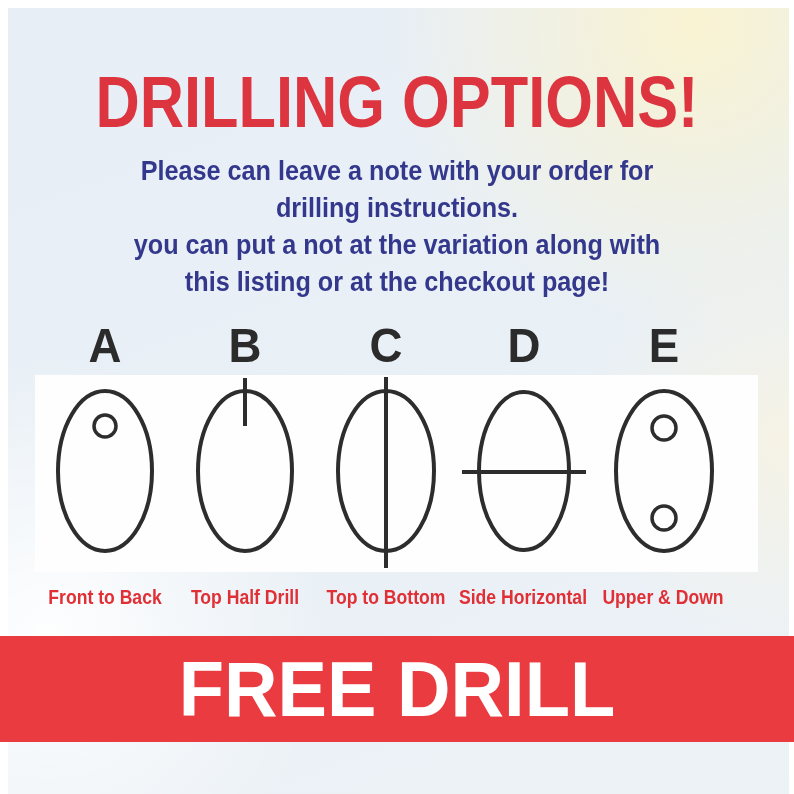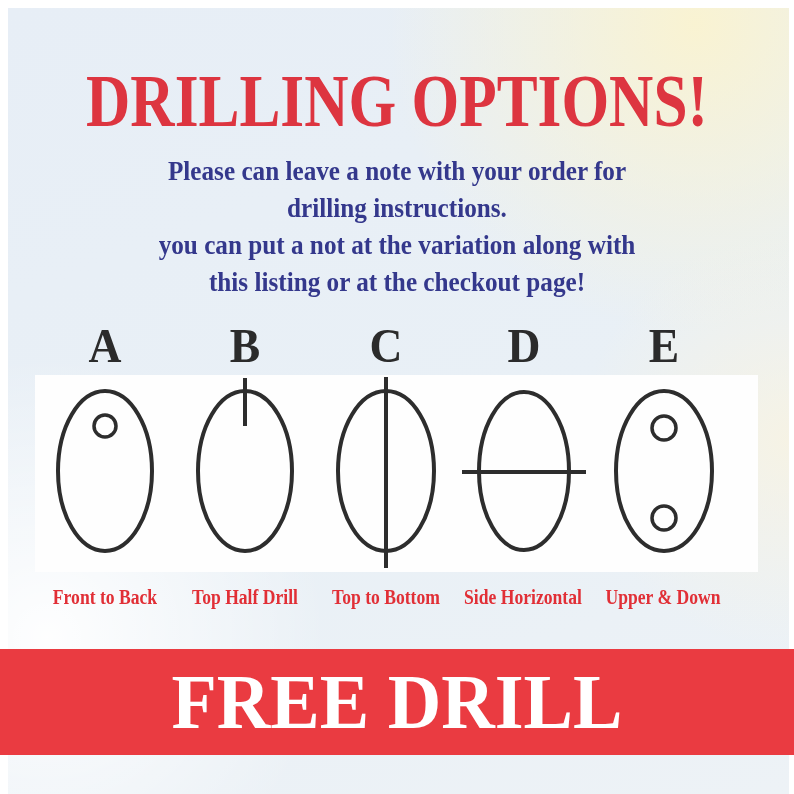--- a/index.html
+++ b/index.html
@@ -1,21 +1,21 @@
 <!DOCTYPE html>
 <html><head>
 <meta charset="utf-8">
 <style>
   html,body{margin:0;padding:0;background:#ffffff;}
   .canvas{
     position:relative;
     width:794px;height:794px;
     overflow:hidden;
     background:#ffffff;
-    font-family:Liberation Serif, serif;
+    font-family:Liberation Sans, sans-serif;
   }
   
   .bg{
     position:absolute;top:8px;left:8px;right:5px;bottom:0;
     background:
       radial-gradient(circle 430px at 88% 2%,  rgba(250,243,208,0.95), rgba(250,243,208,0) 72%),
       radial-gradient(circle 300px at 100% 55%, rgba(248,243,226,0.85), rgba(248,243,226,0) 70%),
       radial-gradient(circle 400px at 5% 80%,  rgba(255,255,255,0.95), rgba(255,255,255,0) 70%),
       linear-gradient(160deg,#e7eef6 0%, #e9f0f6 55%, #edf2f6 100%);
   }
@@ -46,21 +46,20 @@
   }
   .caption{
     position:absolute;top:586px;width:170px;
     text-align:center;font-size:20px;font-weight:700;color:#e12f36;
     transform:scaleX(0.88);white-space:nowrap;
   }
   .c-a{left:20px}.c-b{left:160px}.c-c{left:301px}.c-d{left:438px}.c-e{left:578px}
   .banner{
     position:absolute;left:0;top:636px;width:794px;height:106px;
     background:#ea3b41;
-    margin-top:13px;
   }
   .banner-text{
     position:absolute;left:0;top:0;width:794px;height:106px;
     line-height:106px;text-align:center;
     font-size:78px;font-weight:700;color:#ffffff;
     transform:scaleX(0.95);white-space:nowrap;
   }
   svg .ink{stroke:#2d2d2d;fill:none;}
 </style>
 </head>

